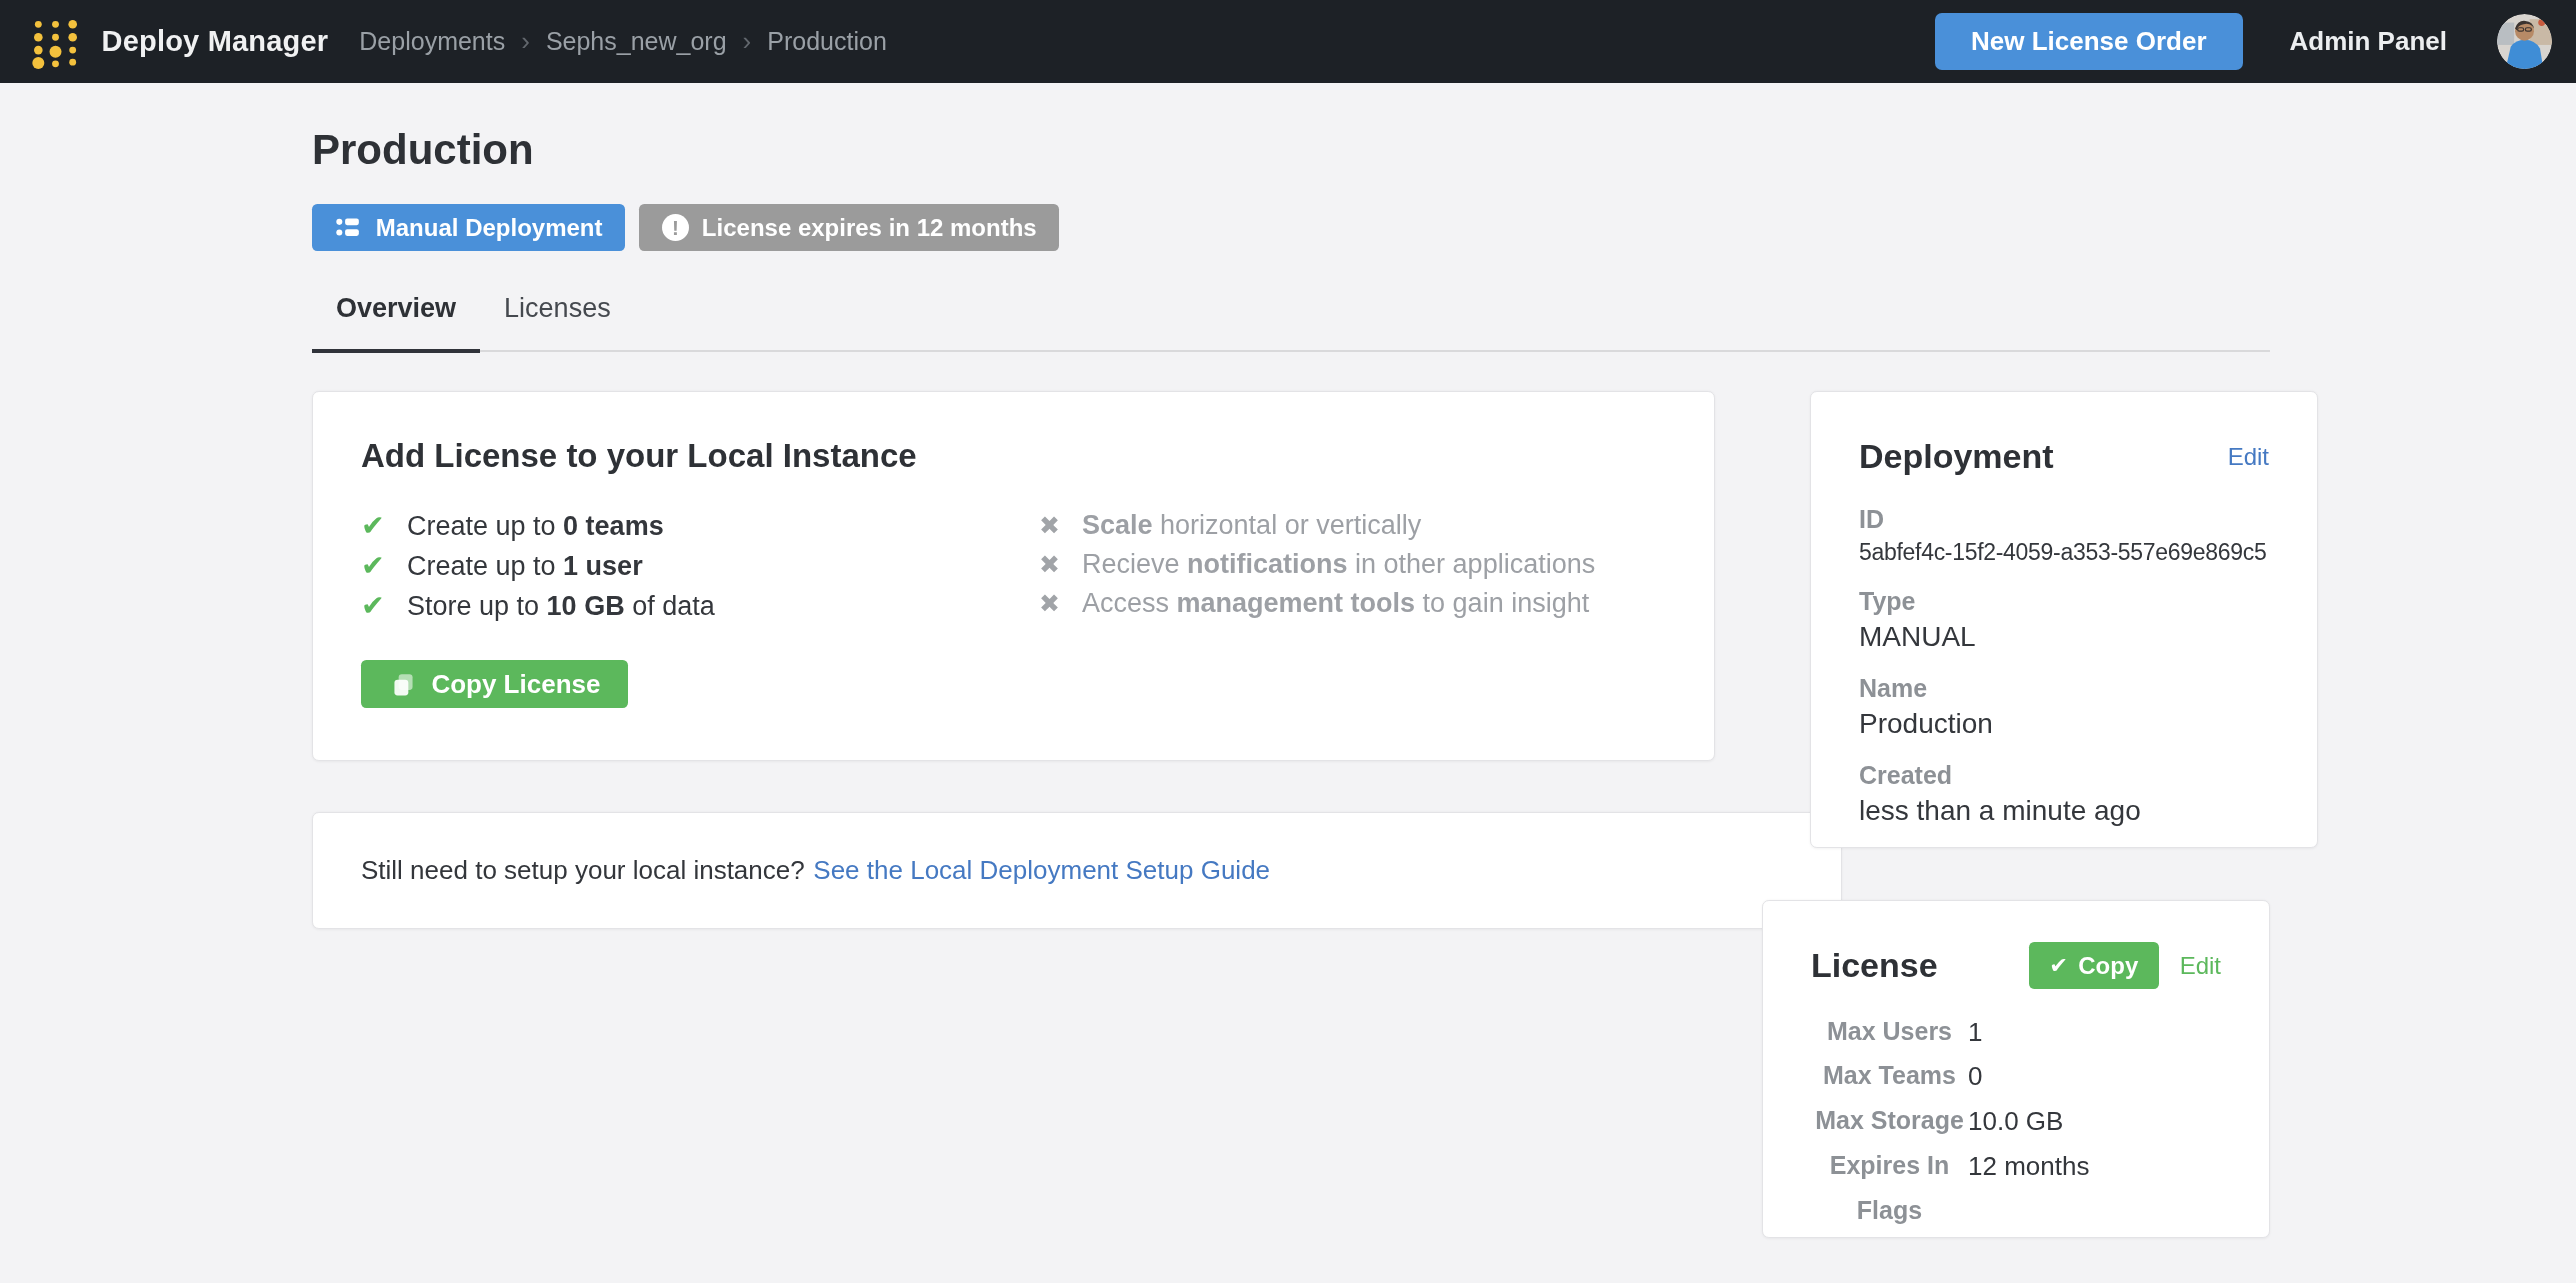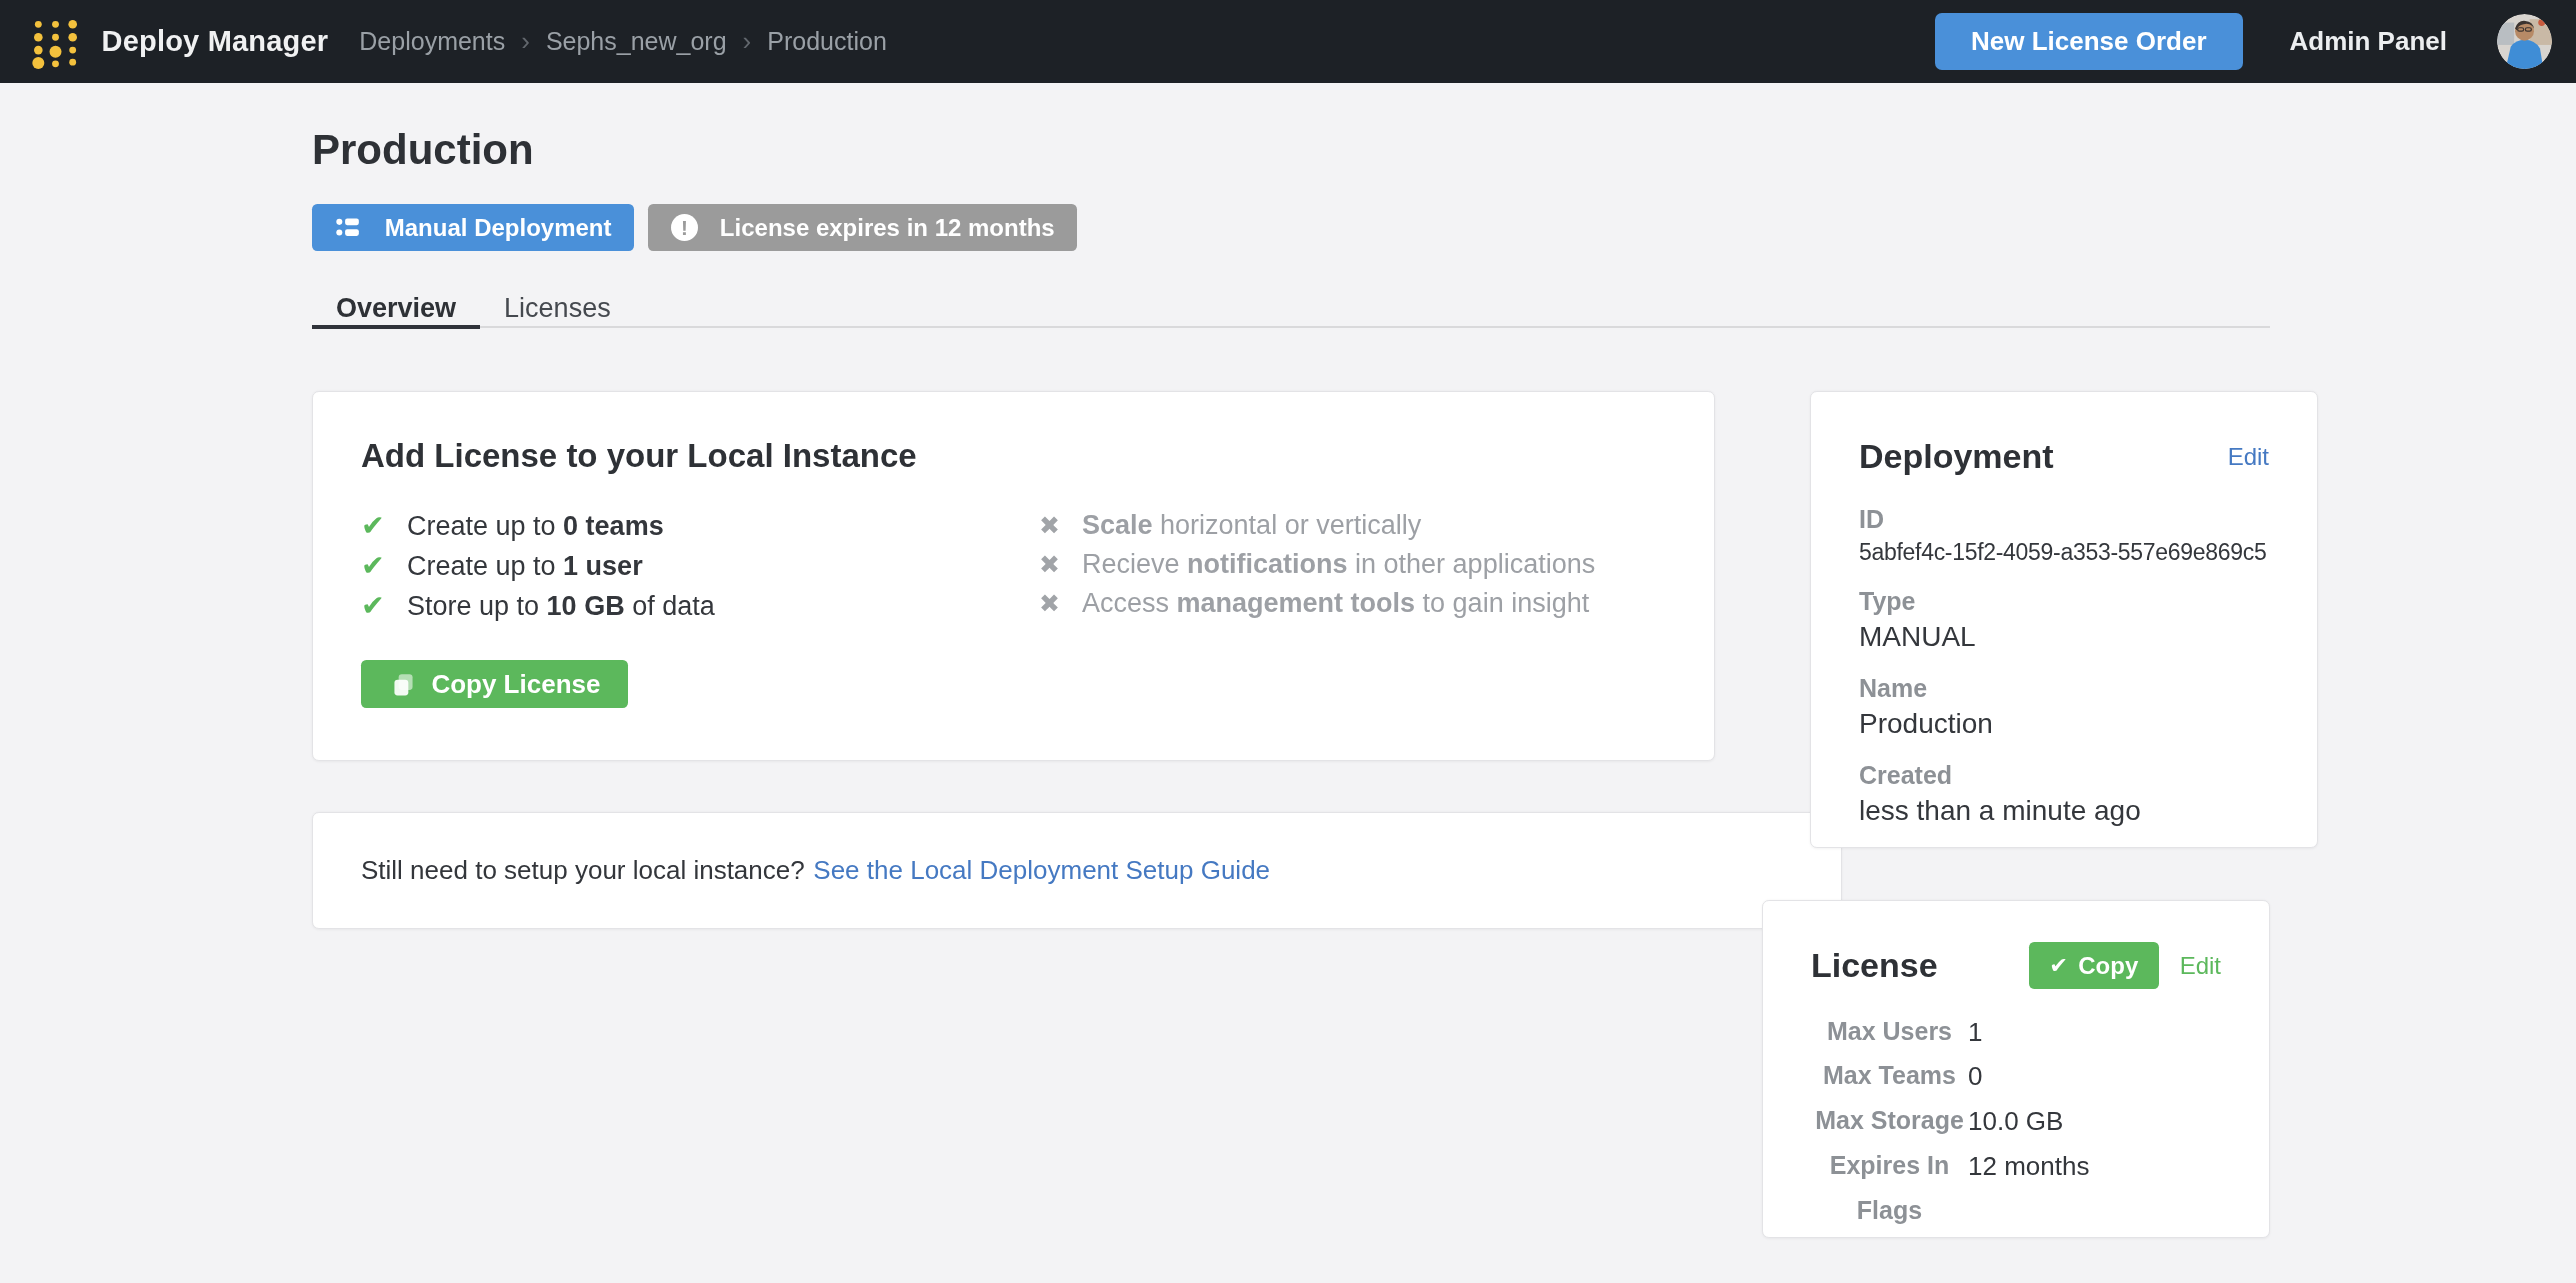--- a/index.html
+++ b/index.html
@@ -17,31 +17,31 @@
   .crumb-sep { color:#62676d; font-size:26px; }
   .topbar-right { margin-left:auto; display:flex; align-items:center; }
   .btn-primary { background:#4a90d9; color:#fff; border:none; border-radius:6.9px; height:57px;
                  padding:0 36px; font-size:26px; font-weight:700; font-family:inherit; cursor:pointer; }
   .admin-panel { color:#eceef0; font-size:26px; font-weight:700; margin:0 50px 0 47px; cursor:pointer; }
   .avatar { width:55px; height:55px; border-radius:50%; overflow:hidden; flex:0 0 auto; cursor:pointer; }
 
   
   .page-title { position:absolute; left:312px; top:126px; font-size:42px; font-weight:700; color:#2e3136; }
   .badges { position:absolute; left:312px; top:204px; display:flex; gap:14.6px; }
-  .badge { height:47px; border-radius:5.2px; display:flex; align-items:center; gap:22px;
+  .badge { height:47px; border-radius:5.2px; display:flex; align-items:center; gap:13px;
            padding:0 22.4px; color:#fff; font-size:24px; font-weight:700; }
   .badge-blue { background:#4a90d9; }
   .badge-gray { background:#9b9b9b; }
   .excl-circle { width:27px; height:27px; border-radius:50%; background:#fff; color:#9b9b9b;
                  font-size:20.7px; font-weight:800; display:flex; align-items:center; justify-content:center; }
 
   
   .tabs { position:absolute; left:312px; top:281px; width:1958px; }
   .tab-row { display:flex; }
-  .tab { padding:12px 24px 1px; font-size:27px; color:#45494f; cursor:pointer; border-bottom:4.3px solid transparent; }
+  .tab { padding:12px 24px 25px; font-size:27px; color:#45494f; cursor:pointer; border-bottom:4.3px solid transparent; }
   .tab.active { font-weight:700; color:#2e3136; border-bottom:4.3px solid #30333a; }
   .tab-rule { width:100%; height:2.6px; background:#d9d9db; margin-top:-3.4px; }
 
   
   .card { position:absolute; background:#fff; border:0.9px solid #e3e3e6; border-radius:6.9px;
           box-shadow:0 0.9px 2.6px rgba(0,0,0,.05); }
   .card-main { left:312px; top:391px; width:1403px; height:370px; padding:45px 48px; }
   .card-title { font-size:33px; font-weight:700; color:#2e3136; }
   .feature-cols { display:flex; margin-top:31px; }
   .feature-col-left { width:678px; }

